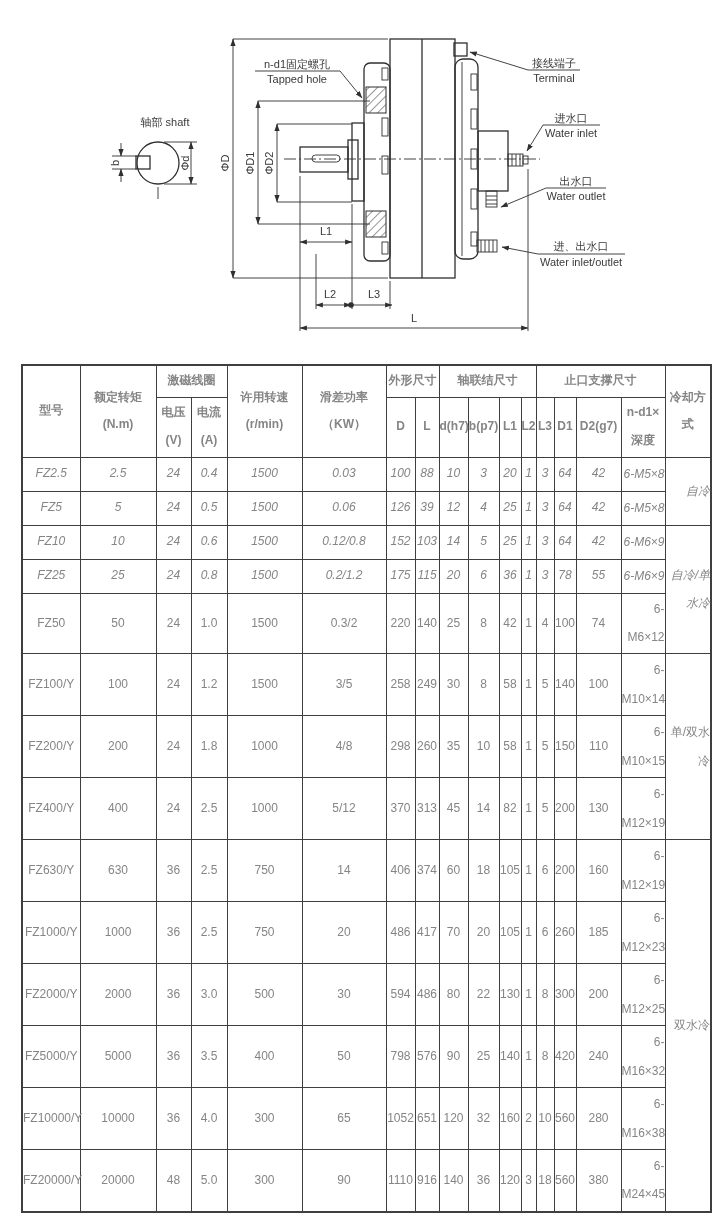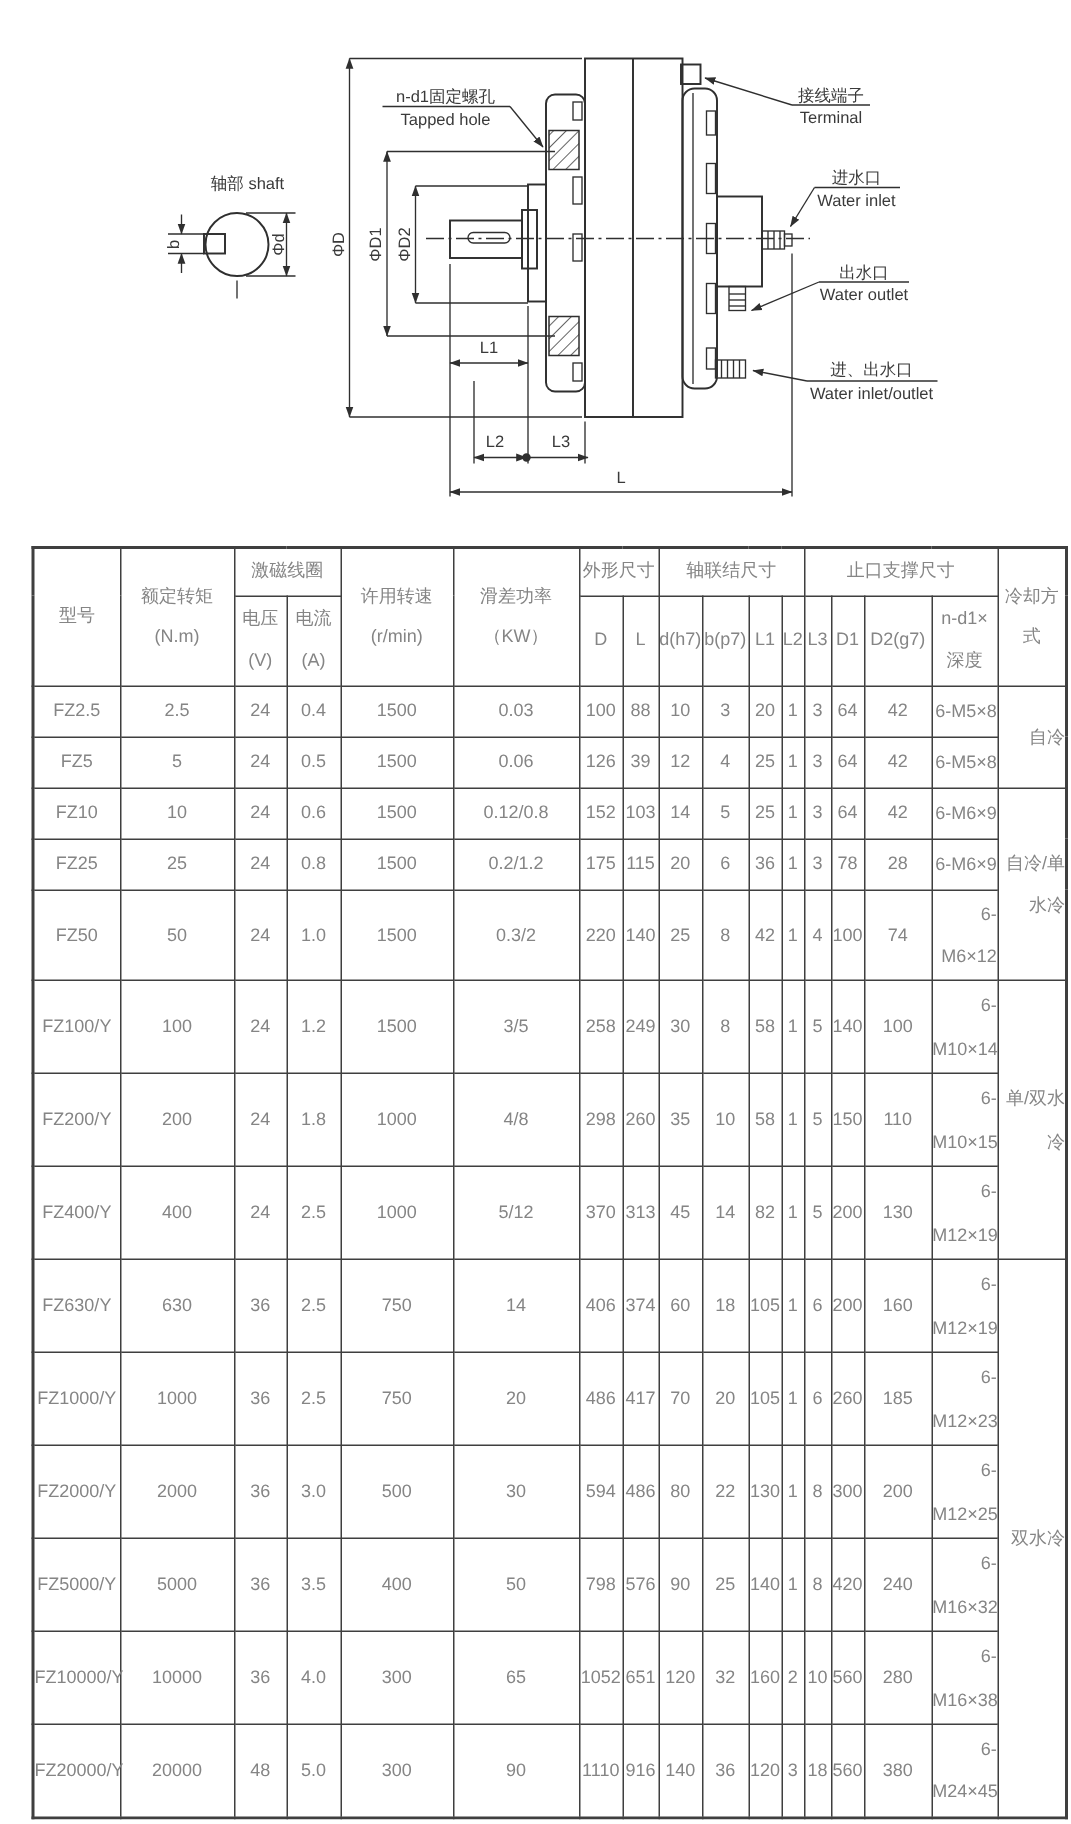--- a/index.html
+++ b/index.html
@@ -9,27 +9,27 @@
   .thin{stroke:#2f2f2f;stroke-width:0.9;fill:none;}
   .dim{stroke:#2f2f2f;stroke-width:0.9;fill:none;}
   .cl{stroke:#2f2f2f;stroke-width:0.9;fill:none;stroke-dasharray:12 3 2 3;}
   .hatch{fill:url(#hatchp);stroke:#2f2f2f;stroke-width:1;}
   .lbl{font:11px "Liberation Sans",sans-serif;fill:#3a3a3a;}
   .dimlbl{font:11px "Liberation Sans",sans-serif;fill:#3a3a3a;}
   #spec{border-collapse:collapse;table-layout:fixed;width:689px;margin:10px 0 0 21px;
         font:12px "Liberation Sans",sans-serif;color:#858585;border:2px solid #3f3f3f;}
   #spec th,#spec td{border:1px solid #3f3f3f;text-align:center;vertical-align:middle;
         font-weight:normal;padding:1px 0;}
-  #spec thead th{line-height:2.3;}
+  #spec thead th{line-height:2.3;font-weight:bold;}
   #spec tr.h1{height:32px;}
   #spec tr.h2{height:60px;margin-left:20px;}
   #spec tr.h2 th{white-space:nowrap;}
   #spec tr.h2 th.nd{white-space:normal;}
   #spec tbody tr{height:62px;}
-  #spec tbody tr:nth-child(-n+4){height:34px;}
+  #spec tbody tr:nth-child(-n+4){height:34px;font-style:italic;}
   #spec tbody tr:nth-child(5){height:56px;}
   #spec tbody td{white-space:nowrap;line-height:1.6;}
   #spec tbody td.nd,#spec tbody td.cooling{white-space:normal;line-height:2.4;text-align:right;}
 </style>
 </head>
 <body>
 
 <svg id="drawing" width="714" height="348" viewBox="0 0 714 348">
   <defs>
     <pattern id="hatchp" width="6" height="6" patternUnits="userSpaceOnUse" patternTransform="rotate(45)">
@@ -279,21 +279,21 @@
         <td>1500</td>
         <td>0.2/1.2</td>
         <td>175</td>
         <td>115</td>
         <td>20</td>
         <td>6</td>
         <td>36</td>
         <td>1</td>
         <td>3</td>
         <td>78</td>
-        <td>28</td>
+        <td>55</td>
         <td class="nd">6-M6×9</td>
       </tr>
       <tr>
         <td>FZ50</td>
         <td>50</td>
         <td>24</td>
         <td>1.0</td>
         <td>1500</td>
         <td>0.3/2</td>
         <td>220</td>

